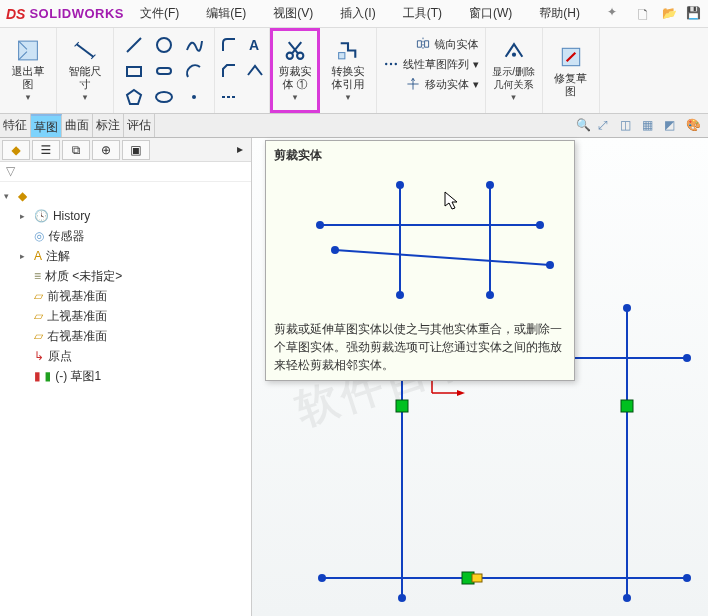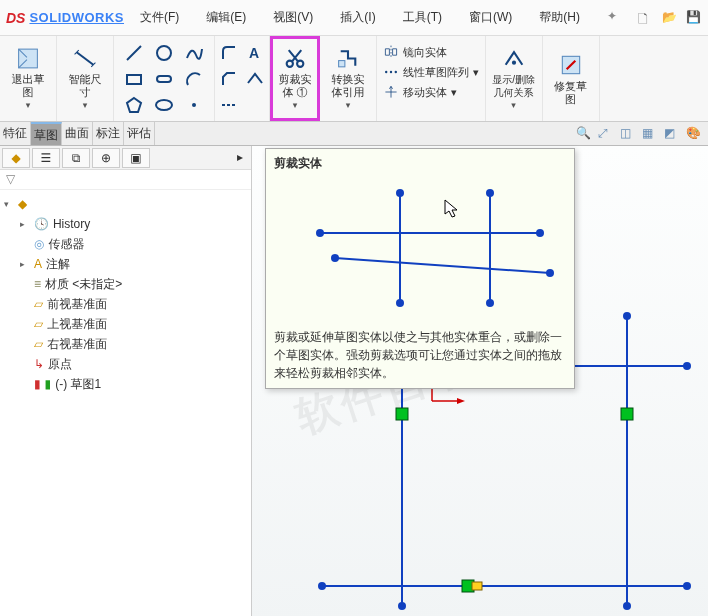--- a/index.html
+++ b/index.html
@@ -1,41 +1,41 @@
 <!DOCTYPE html>
 <html><head>
 <meta charset="utf-8">
 <style>
   * { box-sizing: border-box; margin: 0; padding: 0; }
   body { font-family: "Microsoft YaHei", Arial, sans-serif; font-size: 12px; color: #333; background: #fff; width: 708px; height: 616px; overflow: hidden; position: relative; }
   
-  .title-bar { height: 36px; display: flex; align-items: center; padding: 0 6px; border-bottom: 1px solid #ddd; background: #fafafa; }
+  .title-bar { height: 28px; display: flex; align-items: center; padding: 0 6px; border-bottom: 1px solid #ddd; background: #fafafa; }
   .logo { display: flex; align-items: center; gap: 4px; margin-right: 16px; }
   .logo-ds { color: #d8232a; font-weight: bold; font-style: italic; font-size: 14px; }
-  .logo-text { color: #3b82f6; font-weight: bold; font-size: 13px; letter-spacing: 0.5px; text-decoration: underline; }
+  .logo-text { color: #a21caf; font-weight: bold; font-size: 13px; letter-spacing: 0.5px; }
   .menu-bar { display: flex; gap: 27px; font-size: 12px; color: #333; }
   .menu-item { cursor: pointer; }
   .title-right { margin-left: auto; display: flex; gap: 8px; align-items: center; }
   .title-right .ticon { width: 16px; height: 16px; color: #666; }
   
   .ribbon { height: 86px; display: flex; border-bottom: 1px solid #ccc; background: #f7f7f7; }
   .rib-group { display: flex; flex-direction: column; align-items: center; justify-content: center; padding: 2px 6px; border-right: 1px solid #e5e5e5; position: relative; }
   .big-btn { display: flex; flex-direction: column; align-items: center; justify-content: center; width: 44px; height: 66px; font-size: 11px; line-height: 13px; text-align: center; cursor: pointer; position: relative; }
   .big-btn .ic { width: 26px; height: 26px; margin-bottom: 2px; }
   .big-btn .cv { font-size: 9px; color: #555; }
   .selected { border: 3px solid #d93bd9; }
   .disabled { color: #bbb; }
   .small-grid { display: grid; grid-template-columns: repeat(3, 28px); grid-template-rows: repeat(3, 24px); gap: 2px; align-items: center; justify-items: center; }
   .sicon { width: 20px; height: 20px; color: #15447e; cursor: pointer; }
   .txt-row { display: flex; align-items: center; gap: 4px; font-size: 11px; height: 20px; }
   .txt-row .sicon { width: 16px; height: 16px; }
   
   .tab-bar { height: 24px; display: flex; background: #eee; border-bottom: 1px solid #bbb; }
   .tabb { padding: 3px 3px; font-size: 12px; border-right: 1px solid #ccc; cursor: pointer; }
-  .tabb.active { background: #a3a3a3; border-top: 2px solid #86b8e8; }
+  .tabb.active { background: #7dd3fc; border-top: 2px solid #86b8e8; }
   .tab-right { margin-left: auto; display: flex; gap: 6px; align-items: center; padding-right: 6px; }
   .tab-right .tico { width: 16px; height: 16px; color: #6a8fb5; }
   
   .main { display: flex; height: calc(616px - 28px - 86px - 24px); }
   .left-panel { width: 252px; border-right: 1px solid #ccc; background: #fff; display: flex; flex-direction: column; }
   .lp-tabs { height: 24px; display: flex; gap: 2px; padding: 2px; border-bottom: 1px solid #ddd; background: #f3f3f3; }
   .lp-tab { width: 28px; height: 20px; border: 1px solid #ccc; background: #fafafa; display: flex; align-items: center; justify-content: center; cursor: pointer; }
   .filter-row { height: 20px; border-bottom: 1px solid #eee; padding: 2px 6px; }
   .tree { padding: 4px 2px; font-size: 12px; overflow: auto; flex: 1; }
   .tree-row { display: flex; align-items: center; gap: 4px; height: 20px; padding-left: 2px; cursor: pointer; }
@@ -173,21 +173,21 @@
     <div class="big-btn">
       <svg class="ic" viewBox="0 0 24 24">
           <path d="M5 5 L12 5 L12 12 L19 12 L19 19" fill="none" stroke="#15447e" stroke-width="2"></path>
           <rect x="3" y="14" width="6" height="6" fill="#cde3f5" stroke="#5a8bbf"></rect>
         </svg>
       <span style="white-space:pre-line">转换实
 体引用</span>
       <span class="cv">▾</span>
     </div>
   </div>
-  <div class="rib-group" style="align-items:flex-start;justify-content:flex-start;padding-top:6px">
+  <div class="rib-group" style="align-items:flex-end;justify-content:flex-start;padding-top:6px">
     <div class="txt-row">
       <svg class="sicon" viewBox="0 0 20 20">
           <path d="M10 2 L10 18" stroke="#15447e" stroke-dasharray="2 2"></path>
           <path d="M3 6 L8 6 L8 14 L3 14 Z M17 6 L12 6 L12 14 L17 14 Z" fill="none" stroke="#15447e"></path>
         </svg>
       <span>镜向实体</span>
     </div>
     <div class="txt-row">
       <svg class="sicon" viewBox="0 0 20 20">
           <circle cx="4" cy="10" r="1.5" fill="#15447e"></circle>

